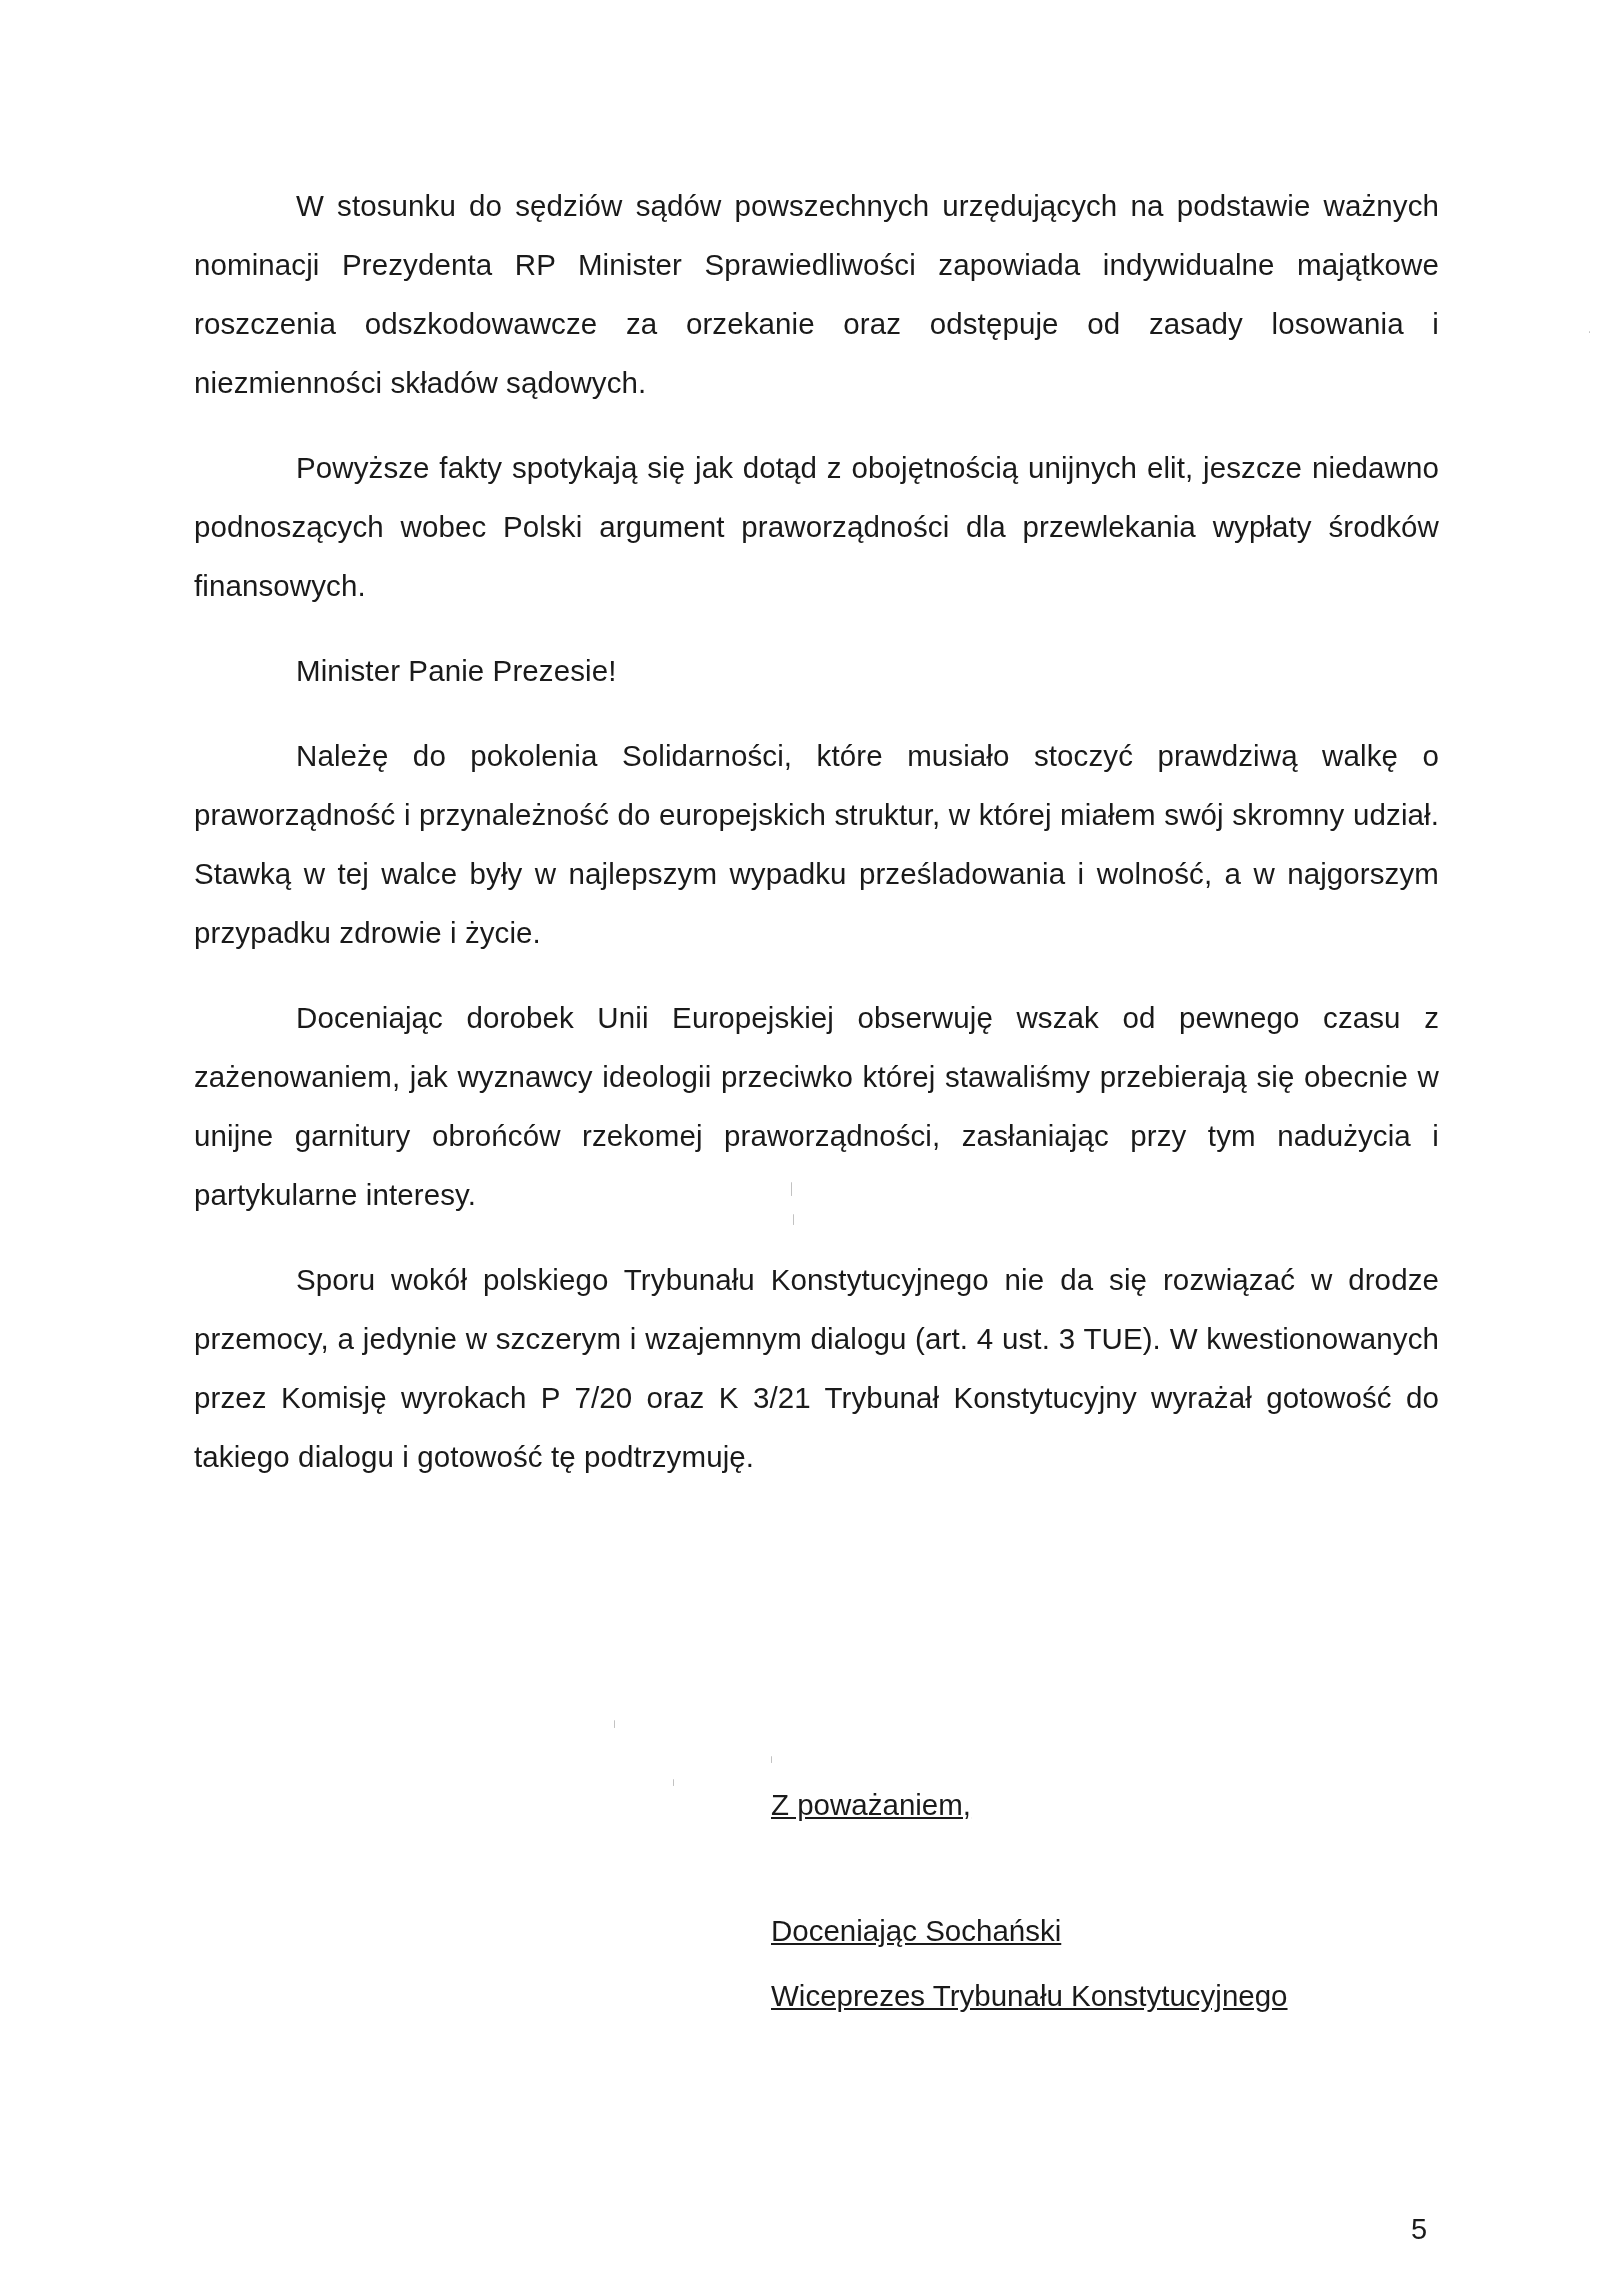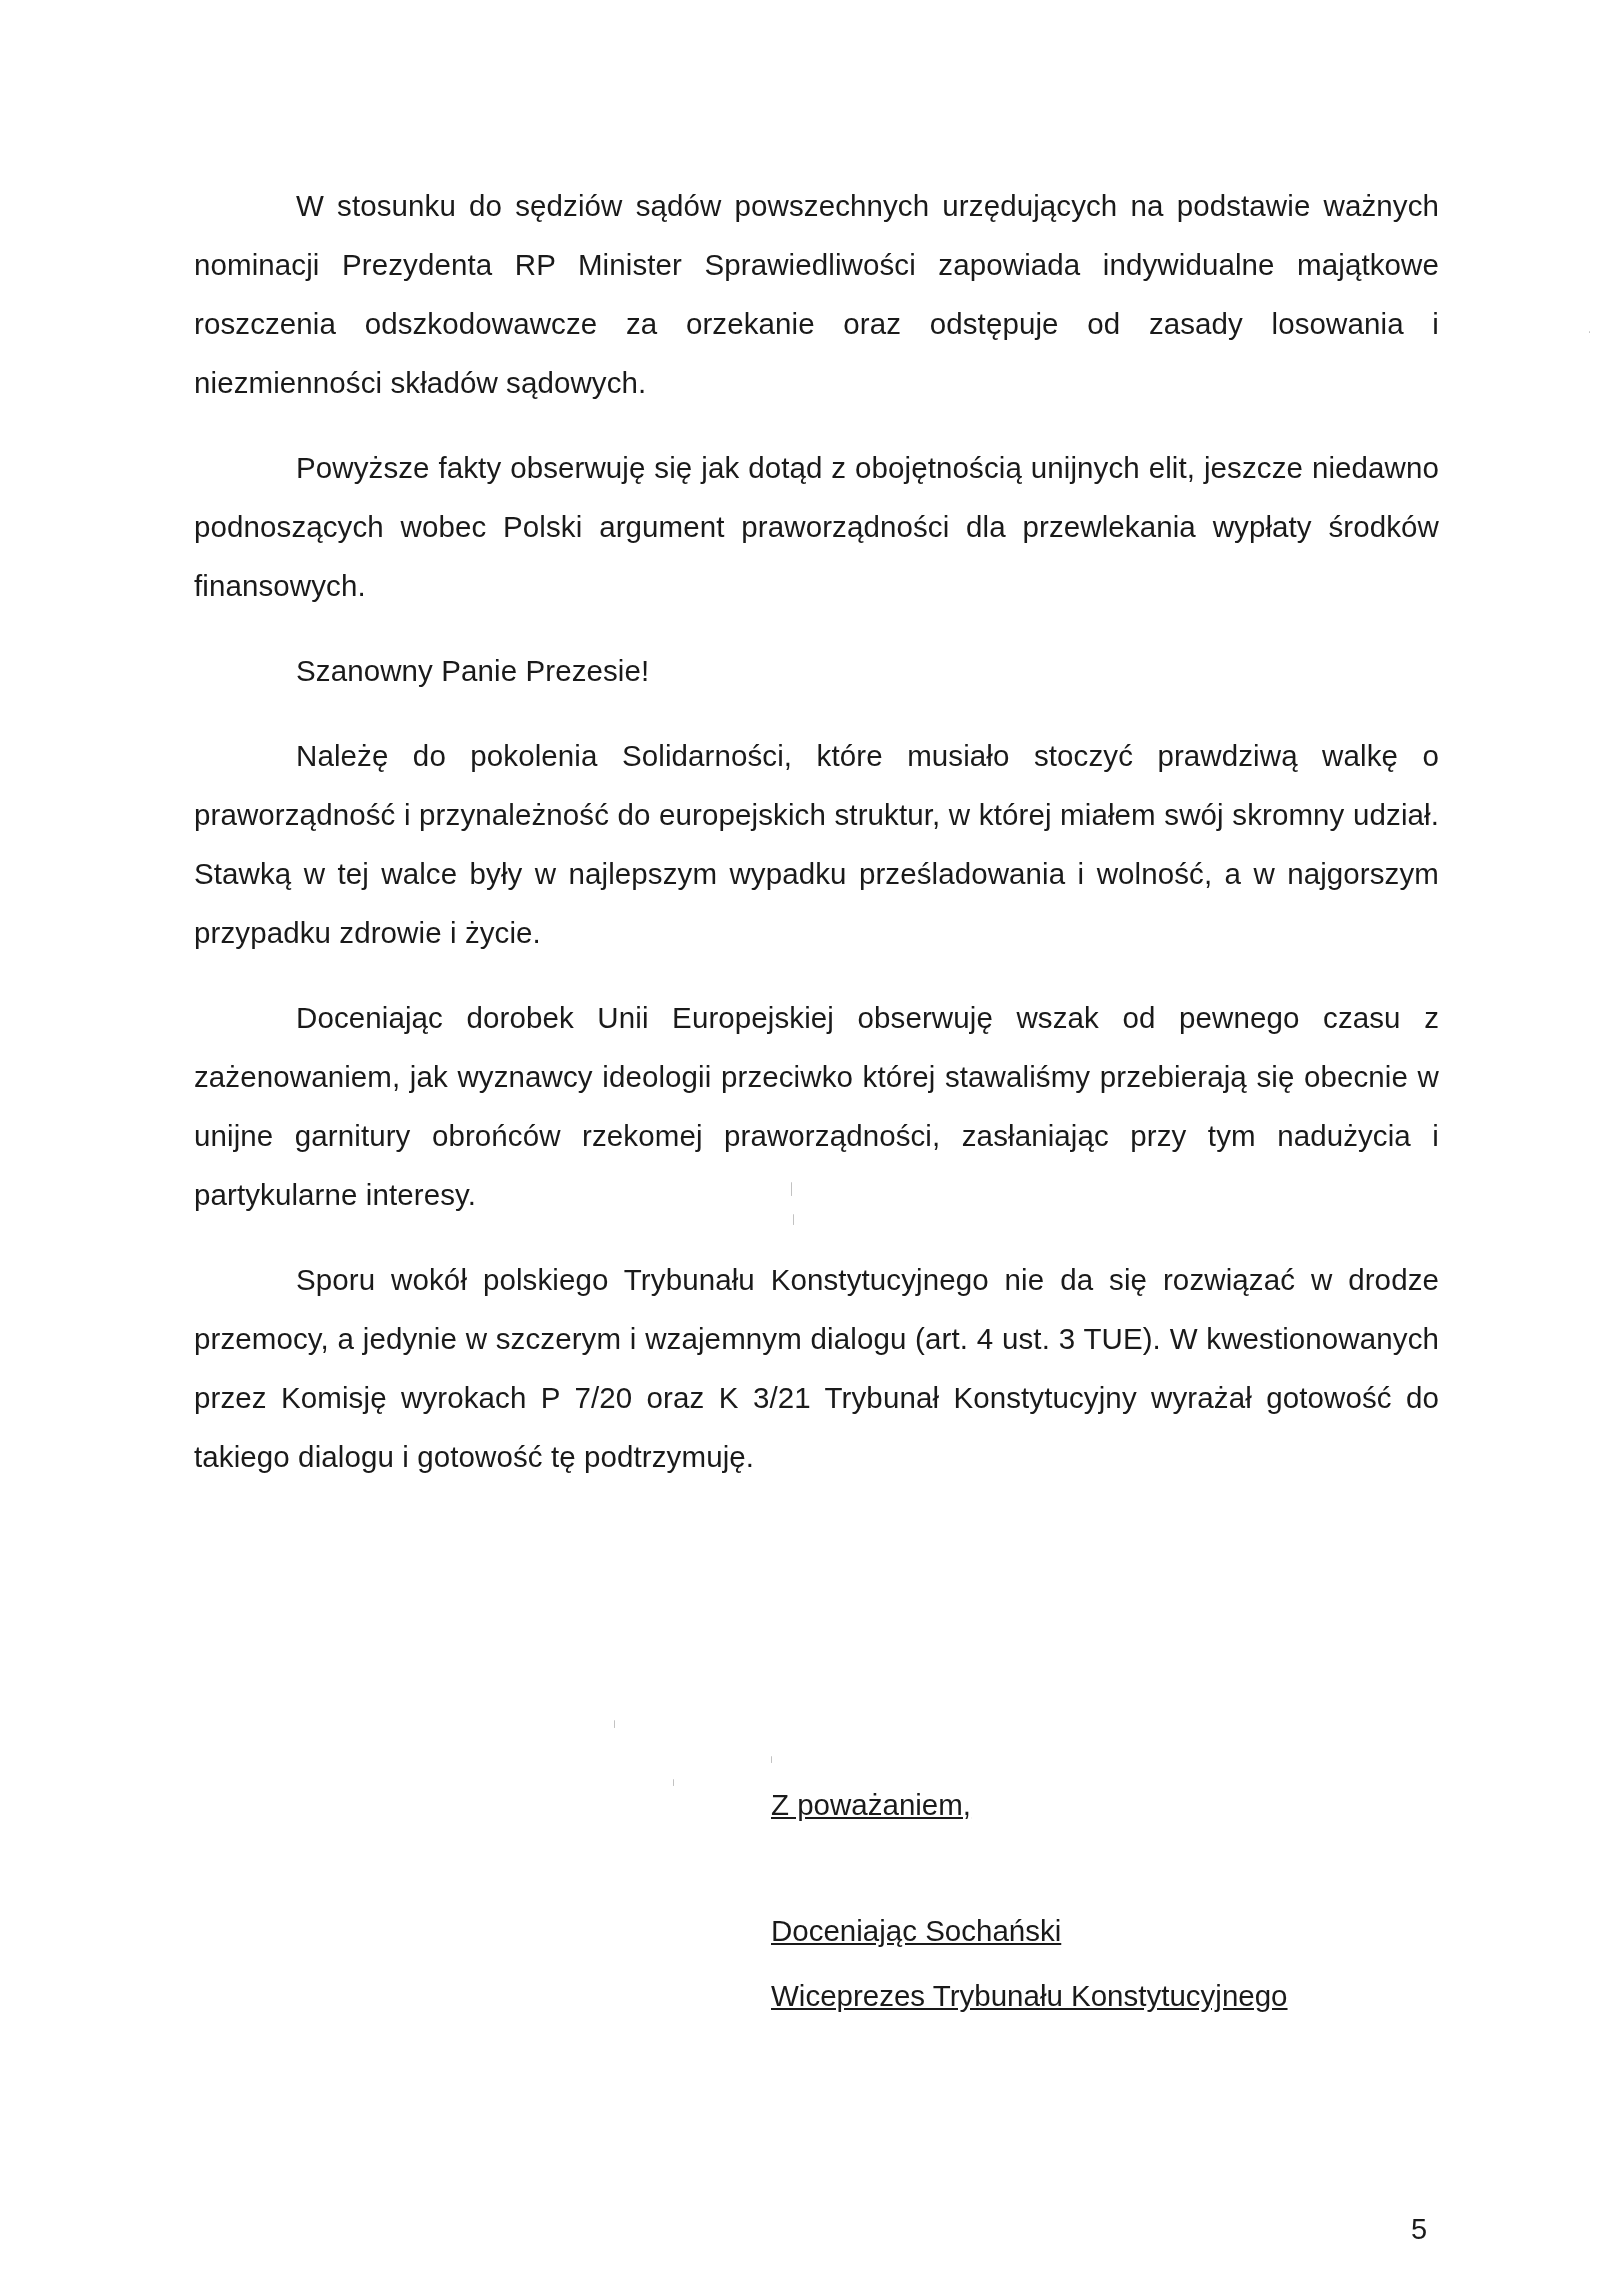--- a/index.html
+++ b/index.html
@@ -17,22 +17,22 @@
   .page-number { position: absolute; left: 1411px; top: 2213px; font-size: 29px; line-height: 33px; }
   .speck { position: absolute; background: #9a9a9a; width: 1.3px; border-radius: 0.7px; opacity: 0.6; }
 </style>
 </head>
 <body>
 
 <div class="page">
 
   <div class="body-text">
     <p class="para">W stosunku do sędziów sądów powszechnych urzędujących na podstawie ważnych nominacji Prezydenta RP Minister Sprawiedliwości zapowiada indywidualne majątkowe roszczenia odszkodowawcze za orzekanie oraz odstępuje od zasady losowania i niezmienności składów sądowych.</p>
-    <p class="para">Powyższe fakty obserwuję się jak dotąd z obojętnością unijnych elit, jeszcze niedawno podnoszących wobec Polski argument praworządności dla przewlekania wypłaty środków finansowych.</p>
-    <p class="para salutation">Szanowny Panie Prezesie!</p>
+    <p class="para">Powyższe fakty spotykają się jak dotąd z obojętnością unijnych elit, jeszcze niedawno podnoszących wobec Polski argument praworządności dla przewlekania wypłaty środków finansowych.</p>
+    <p class="para salutation">Minister Panie Prezesie!</p>
     <p class="para">Należę do pokolenia Solidarności, które musiało stoczyć prawdziwą walkę o praworządność i przynależność do europejskich struktur, w której miałem swój skromny udział. Stawką w tej walce były w najlepszym wypadku prześladowania i wolność, a w najgorszym przypadku zdrowie i życie.</p>
     <p class="para">Doceniając dorobek Unii Europejskiej obserwuję wszak od pewnego czasu z zażenowaniem, jak wyznawcy ideologii przeciwko której stawaliśmy przebierają się obecnie w unijne garnitury obrońców rzekomej praworządności, zasłaniając przy tym nadużycia i partykularne interesy.</p>
     <p class="para">Sporu wokół polskiego Trybunału Konstytucyjnego nie da się rozwiązać w drodze przemocy, a jedynie w szczerym i wzajemnym  dialogu (art. 4 ust. 3 TUE). W kwestionowanych przez Komisję wyrokach P 7/20 oraz K 3/21 Trybunał Konstytucyjny wyrażał gotowość do takiego dialogu i gotowość tę podtrzymuję.</p>
   </div>
 
   <div class="closing">
     <p class="line greeting">Z poważaniem,</p>
     <p class="line name">Doceniając Sochański</p>
     <p class="line title">Wiceprezes Trybunału Konstytucyjnego</p>
   </div>

